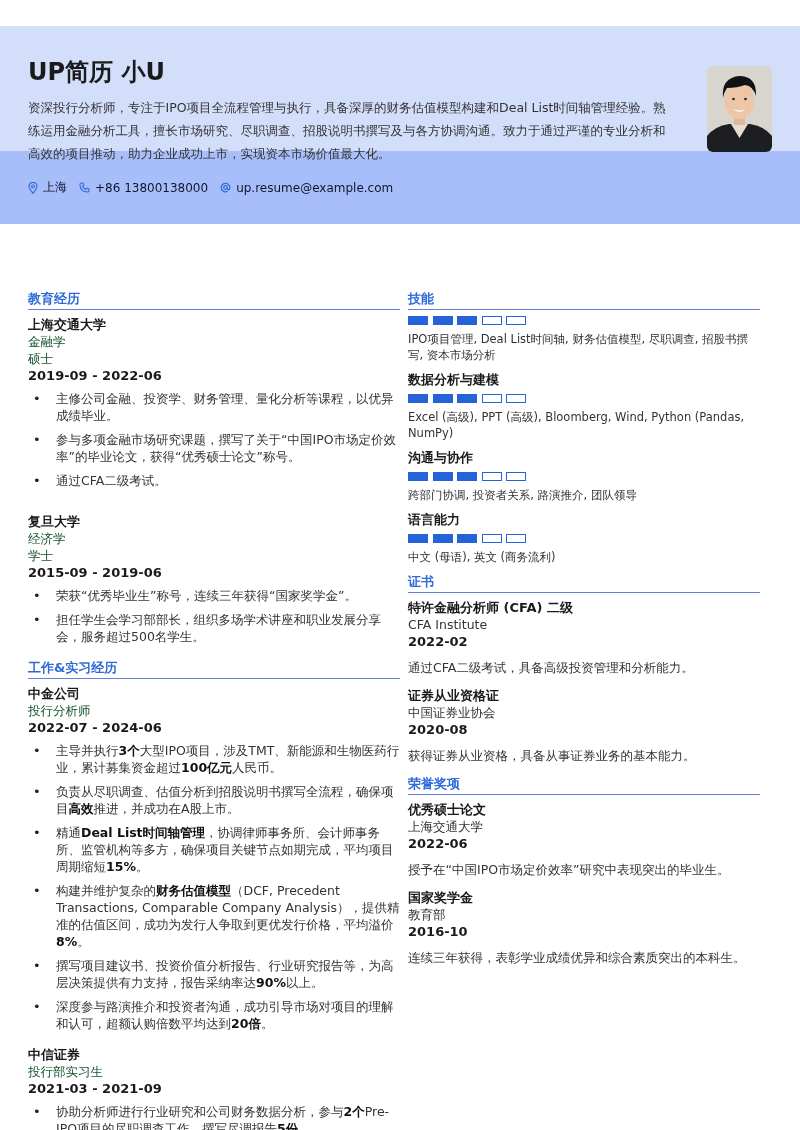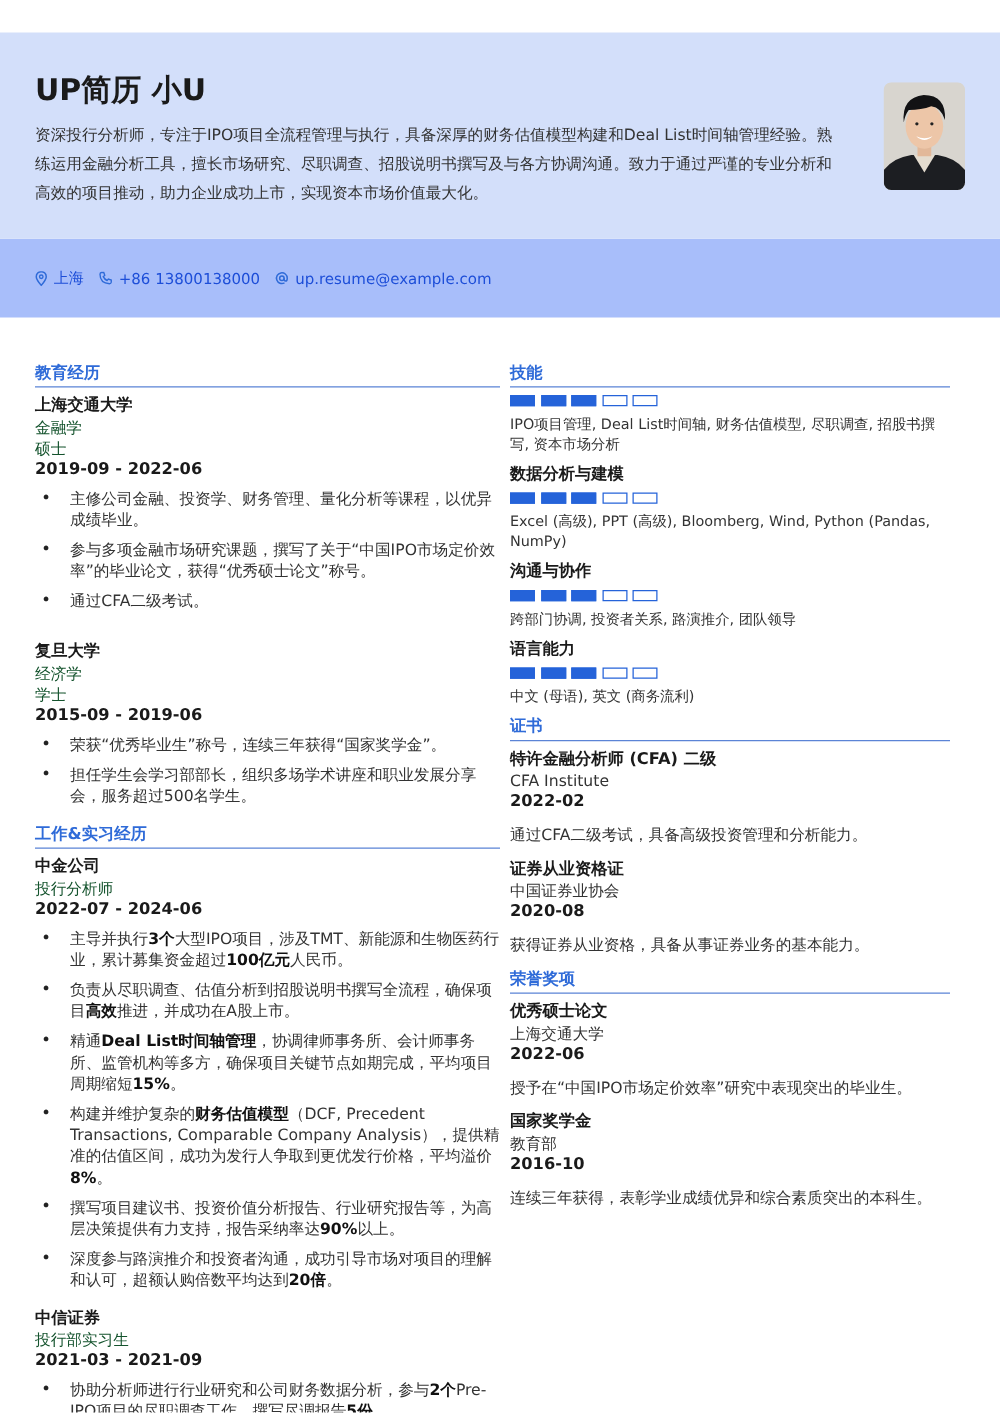--- a/index.html
+++ b/index.html
@@ -1,23 +1,23 @@
 <!DOCTYPE html>
 <html><head>
 <meta charset="utf-8">
 <style>
   * { box-sizing: border-box; margin: 0; padding: 0; }
   html, body { width: 800px; height: 1130px; overflow: hidden; background: #ffffff; }
   body { font-family: "DejaVu Sans", "Liberation Sans", sans-serif; color: #222; position: relative; }
   .top-gap { height: 26px; background: #fff; }
-  .header { background: #d3dffa; height: 165px; position: relative; padding: 26px 28px 0 28px; }
+  .header { background: #d3dffa; height: 125px; position: relative; padding: 26px 28px 0 28px; }
   .name { font-size: 24px; font-weight: bold; color: #1a1a1a; line-height: 32px; margin-top: 4px; letter-spacing: 0px; }
   .summary { margin-top: 8px; width: 645px; font-size: 12.5px; line-height: 23px; color: #333; }
   .photo { position: absolute; left: 707px; top: 40px; width: 65px; height: 86px; border-radius: 6px; overflow: hidden; background: #d9d6d0; }
-  .contact-bar { background: #a8befa; height: 63px; display: flex; align-items: center; padding-left: 28px; font-size: 12px; color: #1d4ed8; text-align: center; }
+  .contact-bar { background: #a8befa; height: 73px; display: flex; align-items: center; padding-left: 28px; font-size: 12px; color: #0f172a; text-align: center; }
   .contact-item { display: flex; align-items: center; margin-right: 12px; }
   .contact-item svg { margin-right: 5px; }
   .columns { position: absolute; top: 290px; left: 0; width: 800px; }
   .col-left { position: absolute; left: 28px; width: 372px; }
   .col-right { position: absolute; left: 408px; width: 352px; }
   .sec-title { font-size: 13px; font-weight: bold; color: #2f6bd8; border-bottom: 1.5px solid #5b84d6; padding-bottom: 1px; line-height: 18px; margin-bottom: 6px; }
   .entry-title { font-size: 13px; font-weight: bold; color: #1a1a1a; line-height: 17px; }
   .entry-line { font-size: 12.5px; color: #14532d; line-height: 17px; }
   .entry-date { font-size: 13px; font-weight: bold; color: #1a1a1a; line-height: 18px; }
   ul.bullets { list-style: none; margin-top: 5px; }

